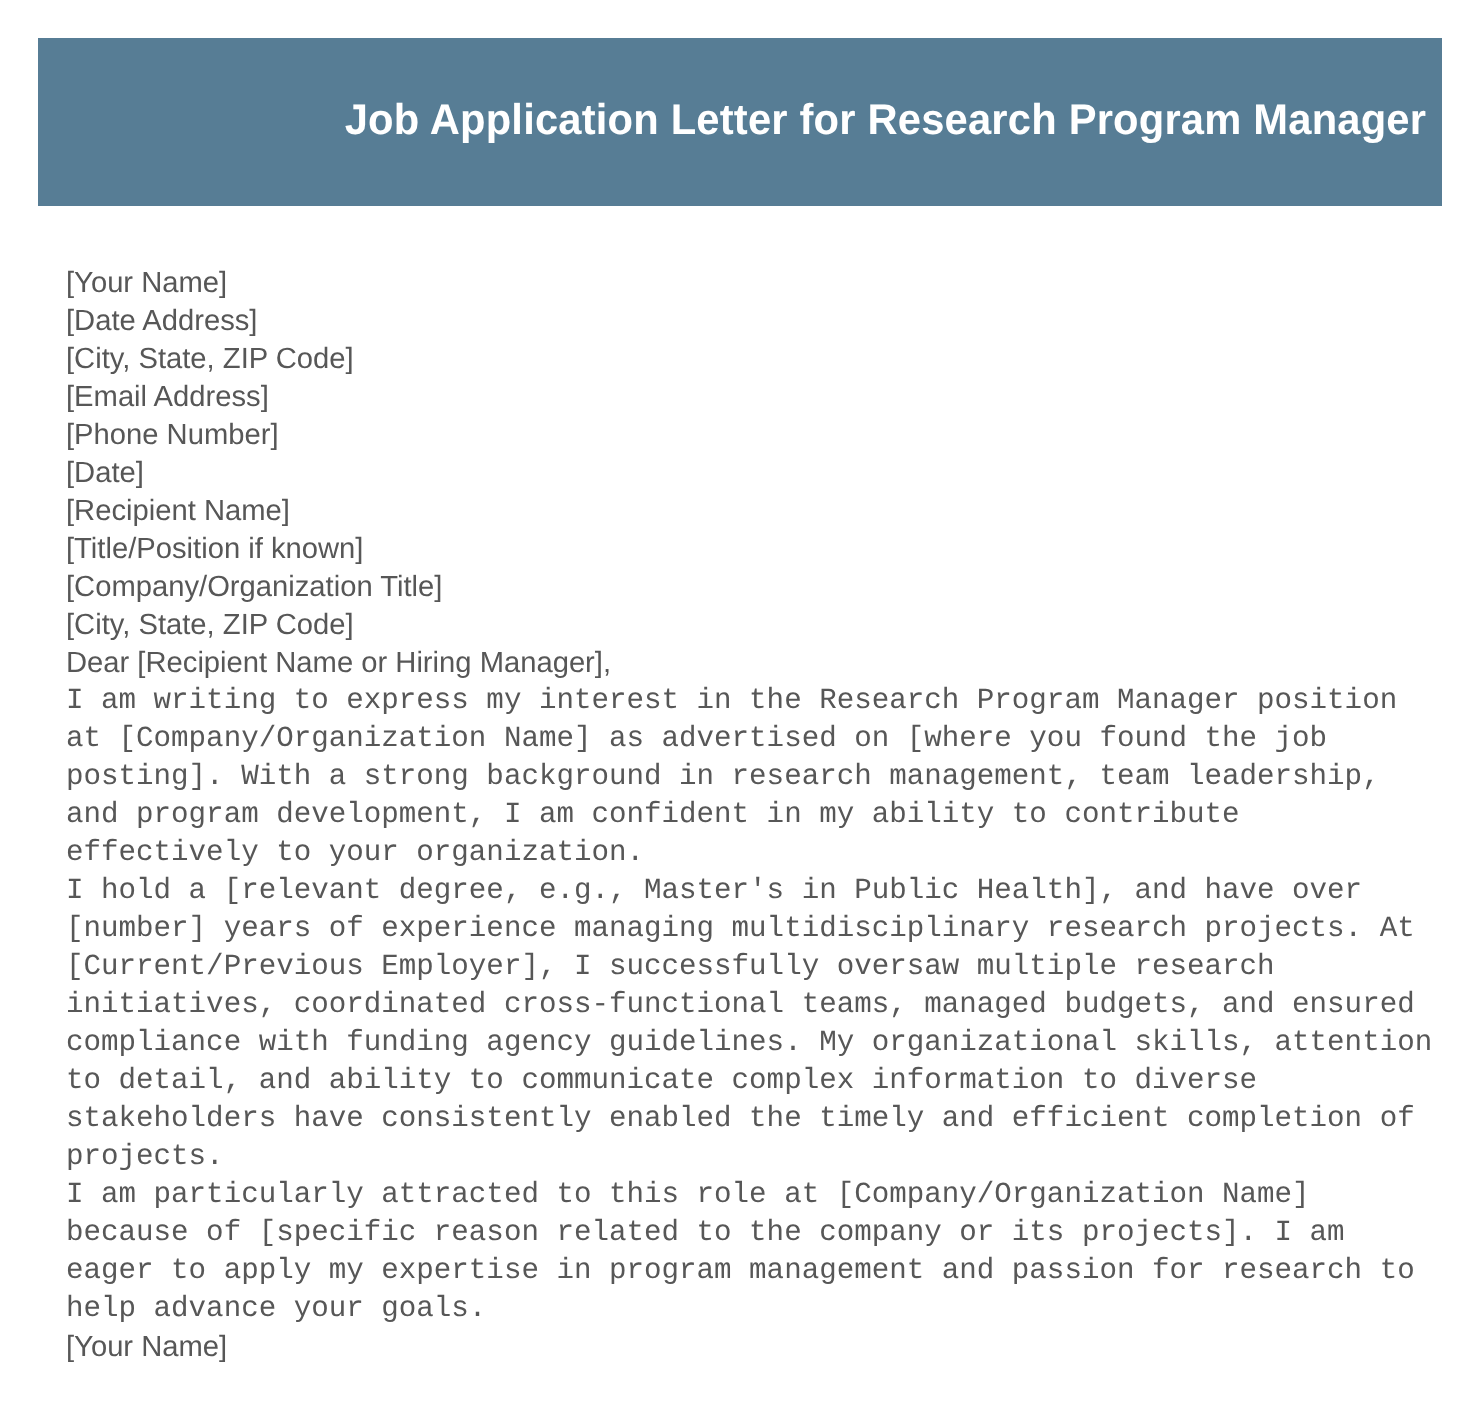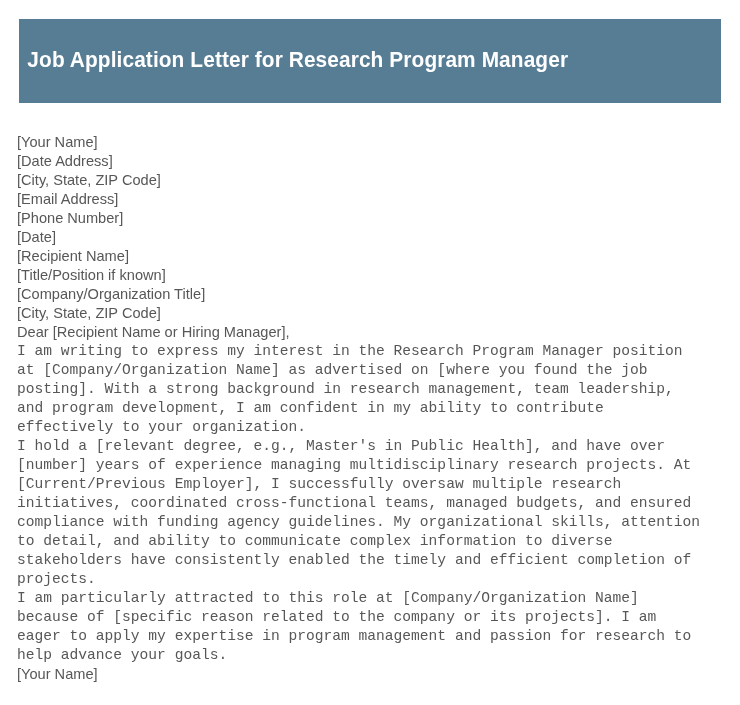--- a/index.html
+++ b/index.html
@@ -25,41 +25,41 @@
   
   .doc-header {
     position: absolute;
     left: 19px;
     top: 19px;
     width: 702px;
     height: 84px;
     background: #577d95;
     display: flex;
     align-items: center;
-    justify-content: flex-start;
+    justify-content: flex-end;
     box-sizing: border-box;
   }
 
   .doc-title {
     color: #ffffff;
     font-family: "Liberation Sans", sans-serif;
     font-size: 21.5px;
     font-weight: bold;
     letter-spacing: 0.1px;
     line-height: 1.2;
     text-align: center;
     white-space: nowrap;
     transform: scaleX(0.97);
     transform-origin: center center;
   }
 
   
   .letter-body {
     position: absolute;
-    left: 17px;
+    left: 33px;
     top: 133px;
     width: 690px;
     color: #575757;
     font-family: "Liberation Sans", sans-serif;
     font-size: 14.6px;
     line-height: 19px;
     text-align: left;
   }
 
   .letter-line {

